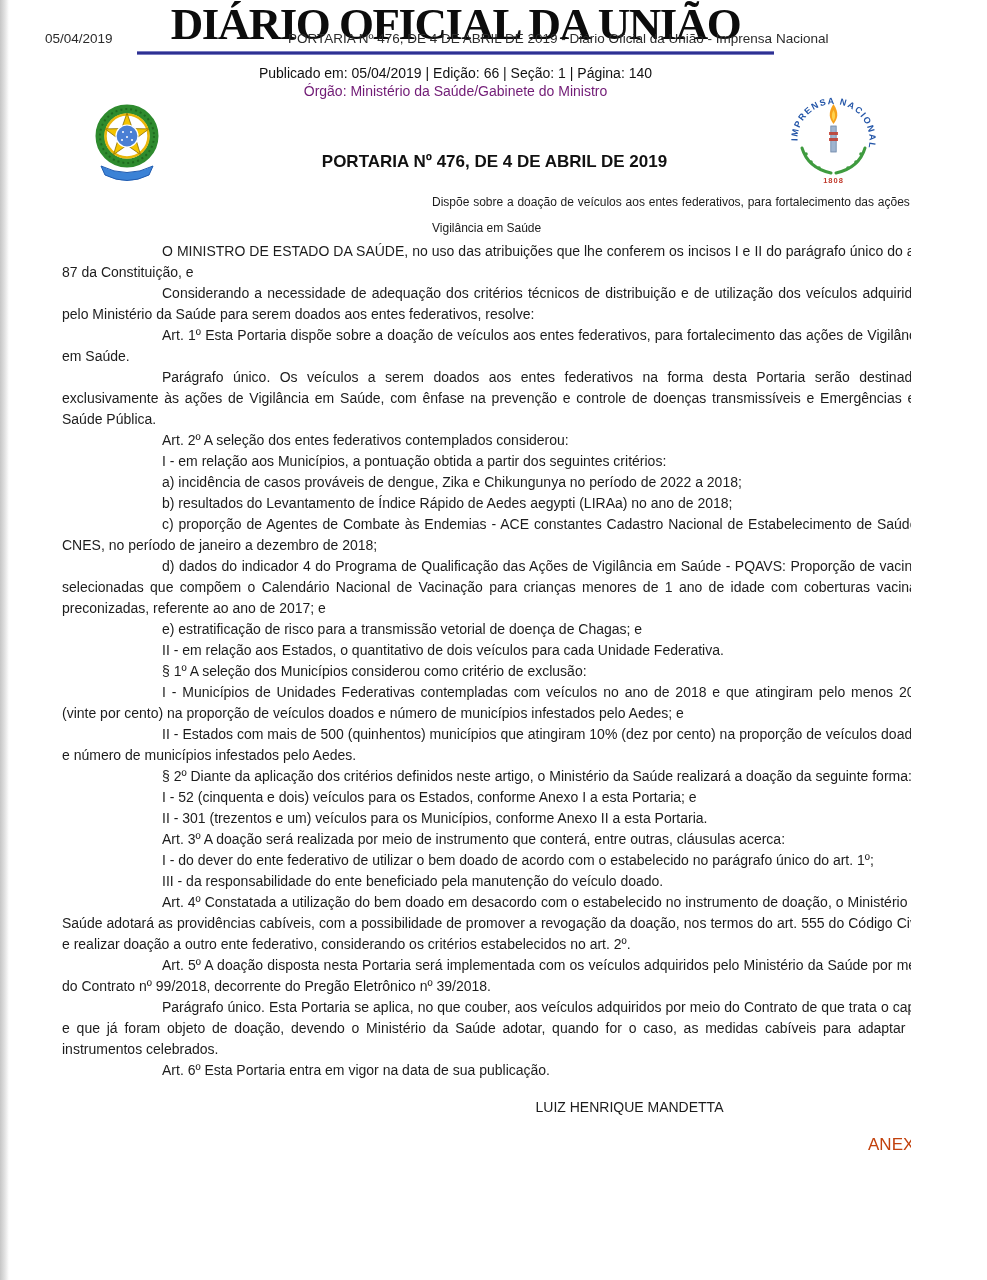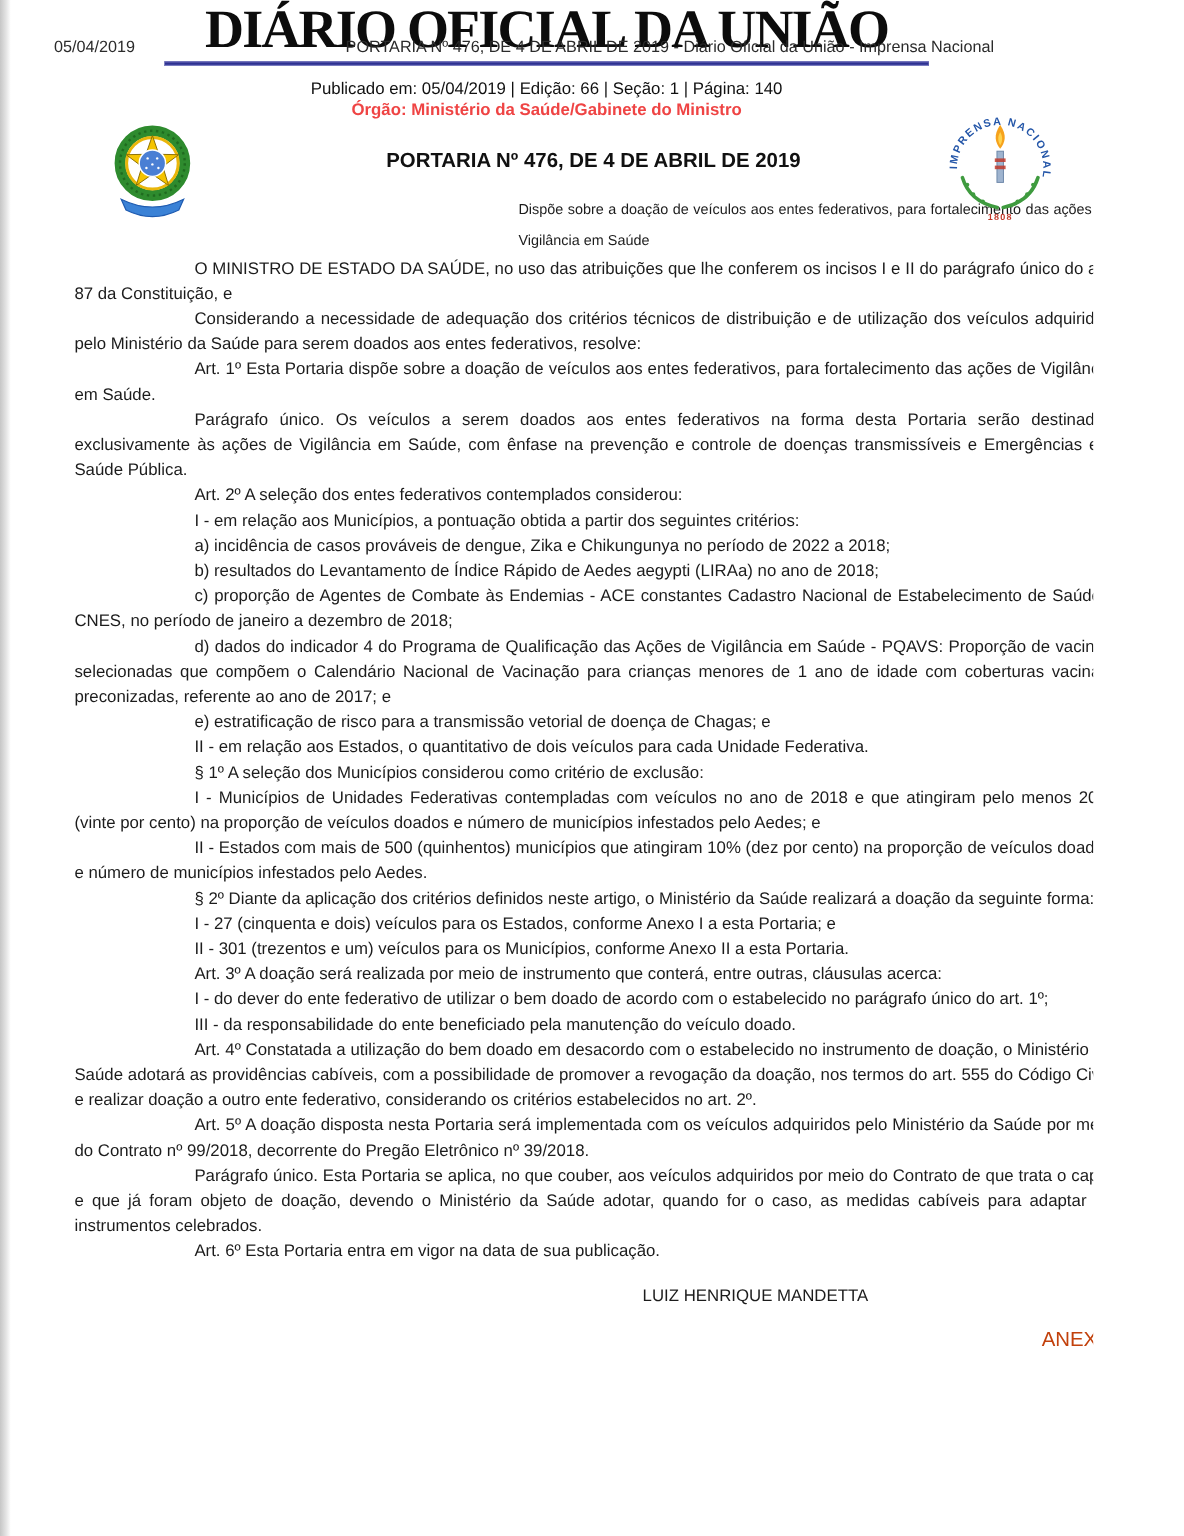--- a/index.html
+++ b/index.html
@@ -23,29 +23,29 @@
   
   .masthead-center { width:660px; margin:0 auto; text-align:center; }
   .masthead-title {
     font-family:"Liberation Serif", serif; font-weight:bold;
     font-size:45px; line-height:48px; letter-spacing:-1.5px; color:#0c0c0c;
     white-space:nowrap;
   }
   .masthead-rule { width:637px; height:4px; margin:3px auto 0 auto; background:#2e3192;
                    border-top:1px solid #7a7cc0; border-bottom:1px solid #7a7cc0; }
   .pub-info  { margin-top:9px; font-size:14px; line-height:18px; color:#111; }
-  .organ-info{ font-size:14px; line-height:18px; font-weight:bold; color:#ef4444;text-align:center; }
+  .organ-info{ font-size:14px; line-height:18px; font-weight:normal; color:#701a75;text-align:center; }
 
   .logo { position:absolute; }
   .logo.coat { left:93px;  top:96px; }
   .logo.seal { left:786px; top:88px; }
 
   
   .doc { width:865px; margin:0 auto 0 62px; }
-  .doc-title { margin-top:24px; text-align:center; font-size:17px; font-weight:bold; color:#111; }
+  .doc-title { margin-top:52px; text-align:center; font-size:17px; font-weight:bold; color:#111; }
   .epigraph  { margin-top:17px; margin-left:370px; width:495px;
                font-size:12px; line-height:26px; text-align:justify; }
   .doc-body p { font-size:14px; line-height:21px; text-align:justify;
                 text-indent:100px; color:#1c1c1c; }
   .signature { margin-top:18px; text-align:center; position:relative; left:135px;
                font-size:14px; color:#1c1c1c; }
   .annex-title { margin-top:20px; text-align:right; position:relative; left:10px;
                  font-size:17px; color:#c2410c; }
 </style>
 </head>
@@ -120,21 +120,21 @@
         <p>a) incidência de casos prováveis de dengue, Zika e Chikungunya no período de 2022 a 2018;</p>
         <p>b) resultados do Levantamento de Índice Rápido de Aedes aegypti (LIRAa) no ano de 2018;</p>
         <p>c) proporção de Agentes de Combate às Endemias - ACE constantes Cadastro Nacional de Estabelecimento de Saúde - CNES, no período de janeiro a dezembro de 2018;</p>
         <p>d) dados do indicador 4 do Programa de Qualificação das Ações de Vigilância em Saúde - PQAVS: Proporção de vacinas selecionadas que compõem o Calendário Nacional de Vacinação para crianças menores de 1 ano de idade com coberturas vacinais preconizadas, referente ao ano de 2017; e</p>
         <p>e) estratificação de risco para a transmissão vetorial de doença de Chagas; e</p>
         <p>II - em relação aos Estados, o quantitativo de dois veículos para cada Unidade Federativa.</p>
         <p>§ 1º A seleção dos Municípios considerou como critério de exclusão:</p>
         <p>I - Municípios de Unidades Federativas contempladas com veículos no ano de 2018 e que atingiram pelo menos 20% (vinte por cento) na proporção de veículos doados e número de municípios infestados pelo Aedes; e</p>
         <p>II - Estados com mais de 500 (quinhentos) municípios que atingiram 10% (dez por cento) na proporção de veículos doados e número de municípios infestados pelo Aedes.</p>
         <p>§ 2º Diante da aplicação dos critérios definidos neste artigo, o Ministério da Saúde realizará a doação da seguinte forma:</p>
-        <p>I - 27 (cinquenta e dois) veículos para os Estados, conforme Anexo I a esta Portaria; e</p>
+        <p>I - 52 (cinquenta e dois) veículos para os Estados, conforme Anexo I a esta Portaria; e</p>
         <p>II - 301 (trezentos e um) veículos para os Municípios, conforme Anexo II a esta Portaria.</p>
         <p>Art. 3º A doação será realizada por meio de instrumento que conterá, entre outras, cláusulas acerca:</p>
         <p>I - do dever do ente federativo de utilizar o bem doado de acordo com o estabelecido no parágrafo único do art. 1º;</p>
         <p>III - da responsabilidade do ente beneficiado pela manutenção do veículo doado.</p>
         <p>Art. 4º Constatada a utilização do bem doado em desacordo com o estabelecido no instrumento de doação, o Ministério da Saúde adotará as providências cabíveis, com a possibilidade de promover a revogação da doação, nos termos do art. 555 do Código Civil, e realizar doação a outro ente federativo, considerando os critérios estabelecidos no art. 2º.</p>
         <p>Art. 5º A doação disposta nesta Portaria será implementada com os veículos adquiridos pelo Ministério da Saúde por meio do Contrato nº 99/2018, decorrente do Pregão Eletrônico nº 39/2018.</p>
         <p>Parágrafo único. Esta Portaria se aplica, no que couber, aos veículos adquiridos por meio do Contrato de que trata o caput e que já foram objeto de doação, devendo o Ministério da Saúde adotar, quando for o caso, as medidas cabíveis para adaptar os instrumentos celebrados.</p>
         <p>Art. 6º Esta Portaria entra em vigor na data de sua publicação.</p>
       </div>
     <div class="signature">LUIZ HENRIQUE MANDETTA</div>

